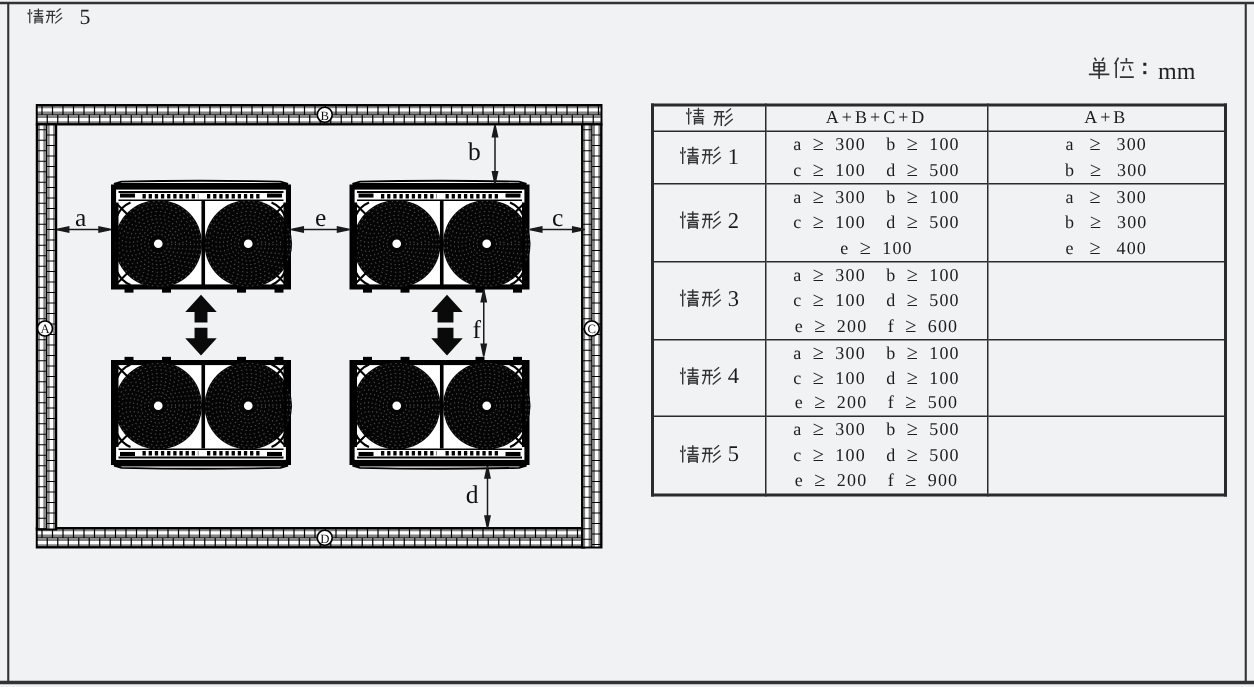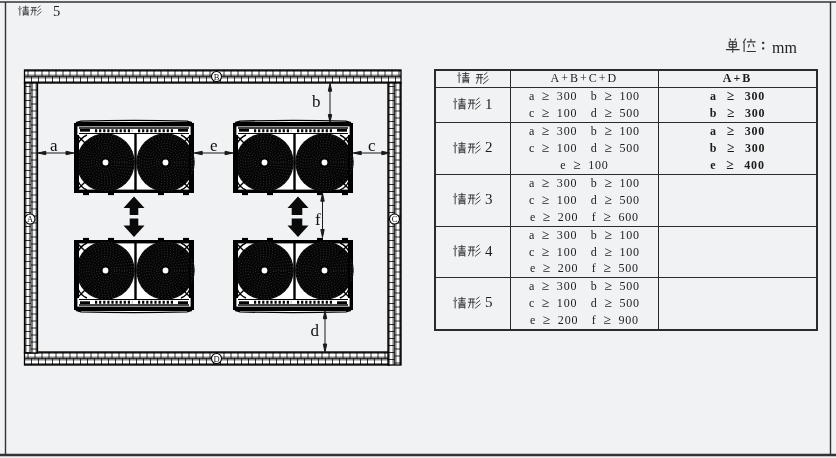--- a/index.html
+++ b/index.html
@@ -6,21 +6,21 @@
 body{width:836px;height:458px;background:#f1f2f4;font-family:"Liberation Serif",serif;overflow:hidden;}
 #page{position:absolute;left:0;top:0;width:836px;height:458px;}
 .abs{position:absolute;}
 #tablewrap{position:absolute;left:434px;top:69px;width:384px;height:247px;}
 table{border-collapse:collapse;table-layout:fixed;width:384px;}
 td{border:1px solid #2b2b2b;text-align:center;vertical-align:middle;padding:0;color:#1c1c1c;font-size:12px;line-height:15.9px;font-family:"Liberation Serif",serif;letter-spacing:0.8px;word-spacing:3px;margin-top:28px;}
 .lbl{letter-spacing:0;word-spacing:0;}
 .lbl svg{vertical-align:-2.5px;}
 .lbl .num{font-size:15px;margin-left:4px;letter-spacing:0;}
 .ge{font-size:13.5px;}
-td:nth-child(3){word-spacing:6px;font-weight:bold;}
+td:nth-child(3){word-spacing:6px;}
 tr:first-child td{letter-spacing:2px;}
 table{border:2px solid #2b2b2b;}
 .c1{width:75px;}
 .c2{width:148px;}
 .c3{width:158px;}
 </style>
 </head>
 <body>
 <div id="page">
 <svg class="abs" style="left:0;top:0" width="836" height="458" viewBox="0 0 836 458">

